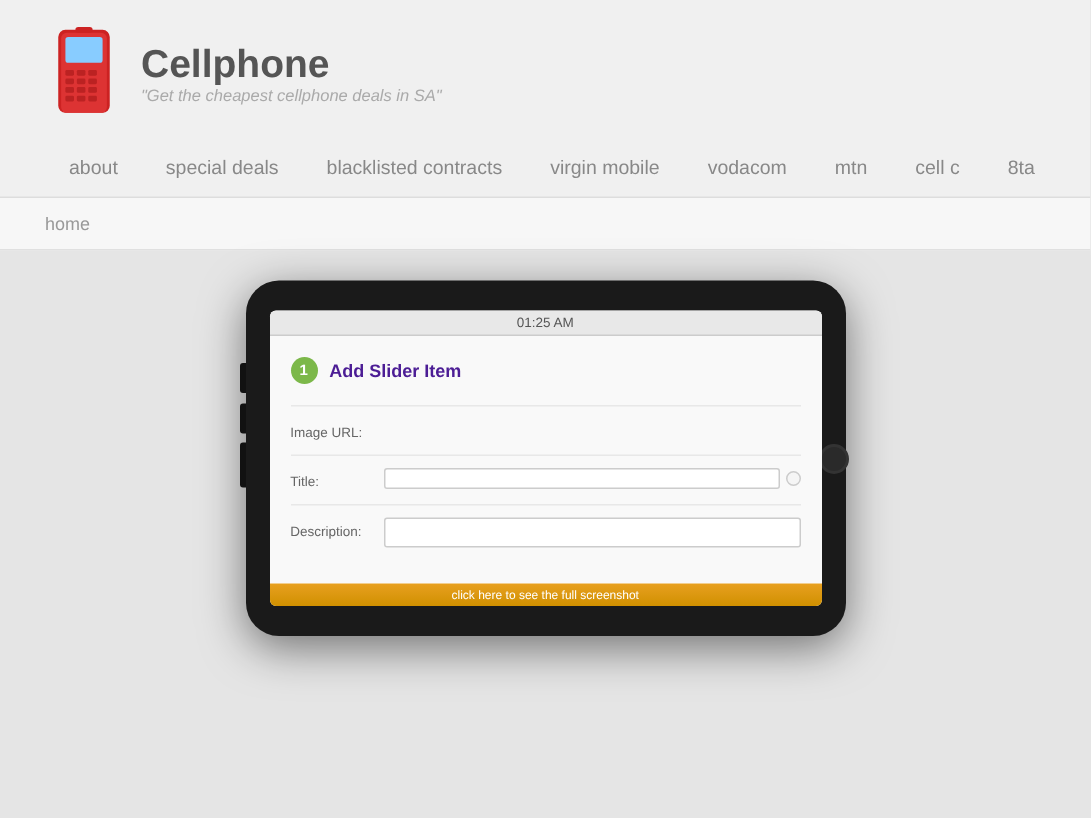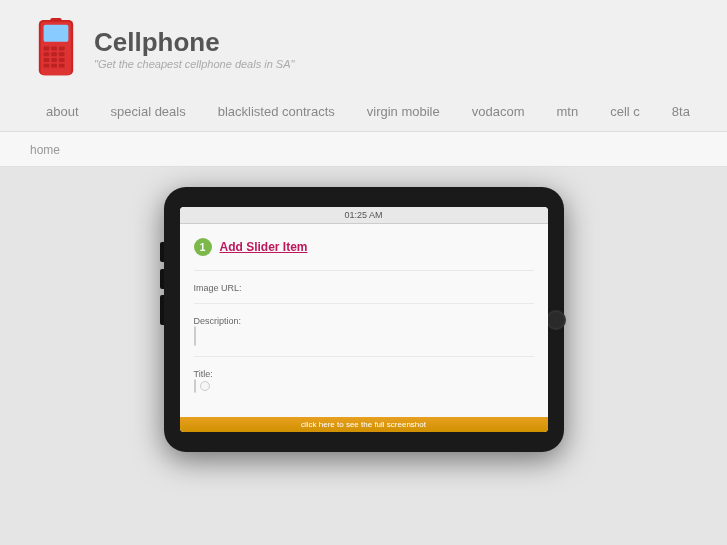--- a/index.html
+++ b/index.html
@@ -145,31 +145,29 @@
       justify-content: center;
       color: white;
       font-size: 10px;
       font-weight: bold;
       flex-shrink: 0;
     }
 
     .add-slider-header .title {
       font-size: 12px;
       font-weight: bold;
-      color: #be185d;
-      text-decoration: underline;
+      color: #4c1d95;
     }
 
     .form-row {
       display: flex;
       align-items: flex-start;
       margin-bottom: 10px;
       border-top: 1px solid #e8e8e8;
       padding-top: 8px;
-      flex-direction: column;
     }
 
     .form-label {
       font-size: 9px;
       color: #666;
       width: 62px;
       flex-shrink: 0;
       padding-top: 4px;
     }
 
@@ -392,34 +390,34 @@
             </div>
             <span class="title">Add Slider Item</span>
           </div>
 
           <div class="form-row">
             <div class="form-label">Image URL:</div>
           </div>
 
 
           <div class="form-row">
-            <div class="form-label">Description:</div>
-            <div class="form-field">
-              <div class="text-field" style="height:20px;"></div>
-            </div>
-          </div>
-
-          <div class="form-row">
             <div class="form-label">Title:</div>
             <div class="form-field">
               <div class="text-input-row">
                 <div class="text-field"></div>
                 <div class="field-icon"></div>
               </div>
             </div>
           </div>
+
+          <div class="form-row">
+            <div class="form-label">Description:</div>
+            <div class="form-field">
+              <div class="text-field" style="height:20px;"></div>
+            </div>
+          </div>
         </div>
 
         <div class="bottom-hint">click here to see the full screenshot</div>
       </div>
     </div>
   </div>
 </div>
 
 </body></html>

